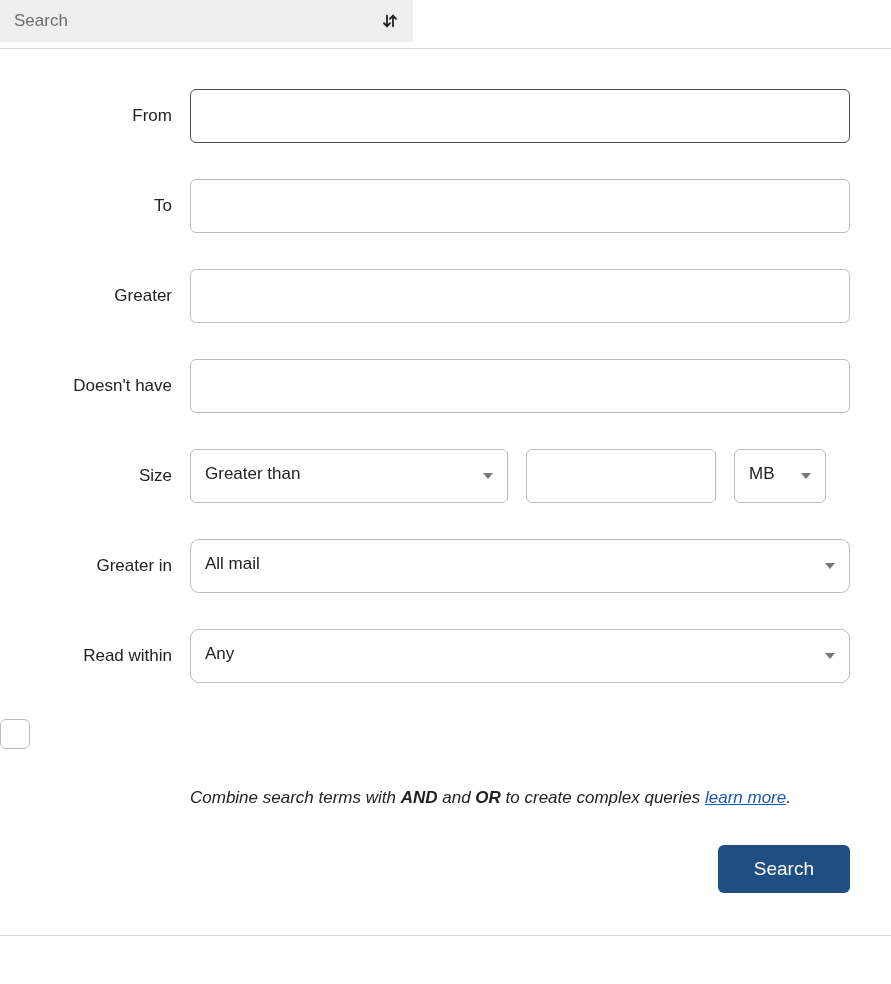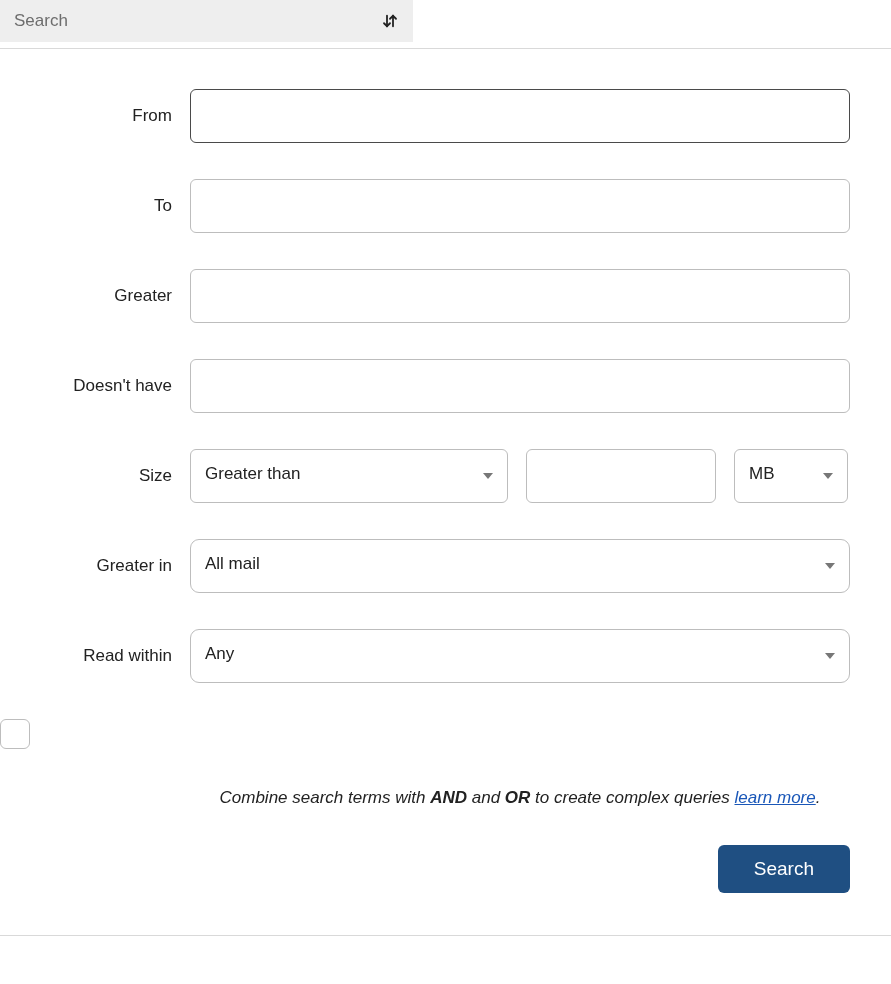--- a/index.html
+++ b/index.html
@@ -96,21 +96,21 @@
       top: 50%;
       transform: translateY(-50%);
       width: 0;
       height: 0;
       border-left: 5px solid transparent;
       border-right: 5px solid transparent;
       border-top: 6px solid #777;
     }
     .size-select { width: 318px; flex: 0 0 318px; }
     .size-value  { width: 190px; flex: 0 0 190px; }
-    .size-unit   { width: 114px; flex: 0 0 114px; }
+    .size-unit   { width: 92px; flex: 0 0 114px; }
     .date-select { width: 318px; flex: 0 0 318px; }
     .date-input-wrap {
       position: relative;
       flex: 1;
     }
     .date-input-wrap input {
       padding-right: 48px;
     }
     .calendar-icon {
       position: absolute;
@@ -131,21 +131,20 @@
       cursor: pointer;
     }
     .hint-row {
       margin-left: 190px;
       font-style: italic;
       font-size: 17px;
       color: #222;
       max-width: 660px;
       line-height: 1.55;
       margin-top: 6px;
-      text-align: center;
     }
     .hint-row a {
       color: #1a57b8;
       text-decoration: underline;
     }
     .button-row {
       margin-left: 190px;
       max-width: 660px;
       display: flex;
       justify-content: flex-end;

